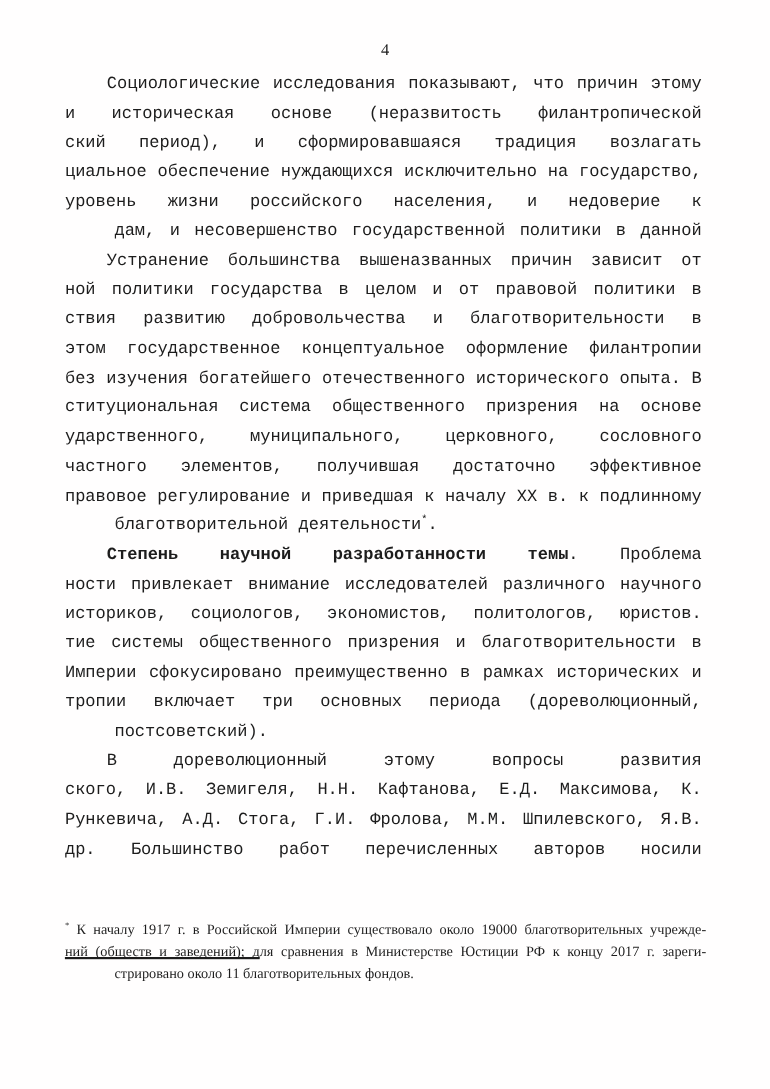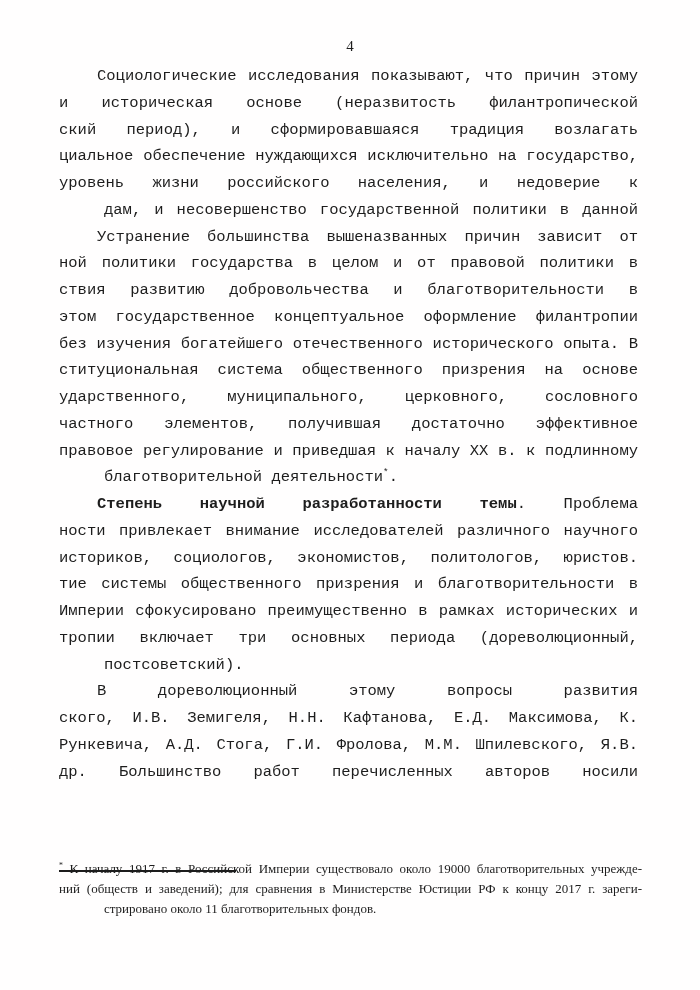--- a/index.html
+++ b/index.html
@@ -39,21 +39,21 @@
   .line.ind { text-indent: 38px; }
   .line.noj { text-align-last: left; margin-left: 45px; }
   .sep {
     position: absolute;
     left: 59px; top: 870px;
     width: 177px; height: 0;
     border-top: 2px solid #1c1c1c;
   }
   .footnote {
     position: absolute;
-    left: 59px; top: 859px;
+    left: 59px; top: 835px;
     width: 583px;
   }
   .footnote .line {
     font-size: 13px;
     line-height: 20.2px;
     height: 20.2px;
   }
   sup {
     font-size: 0.6em;
     line-height: 0;

